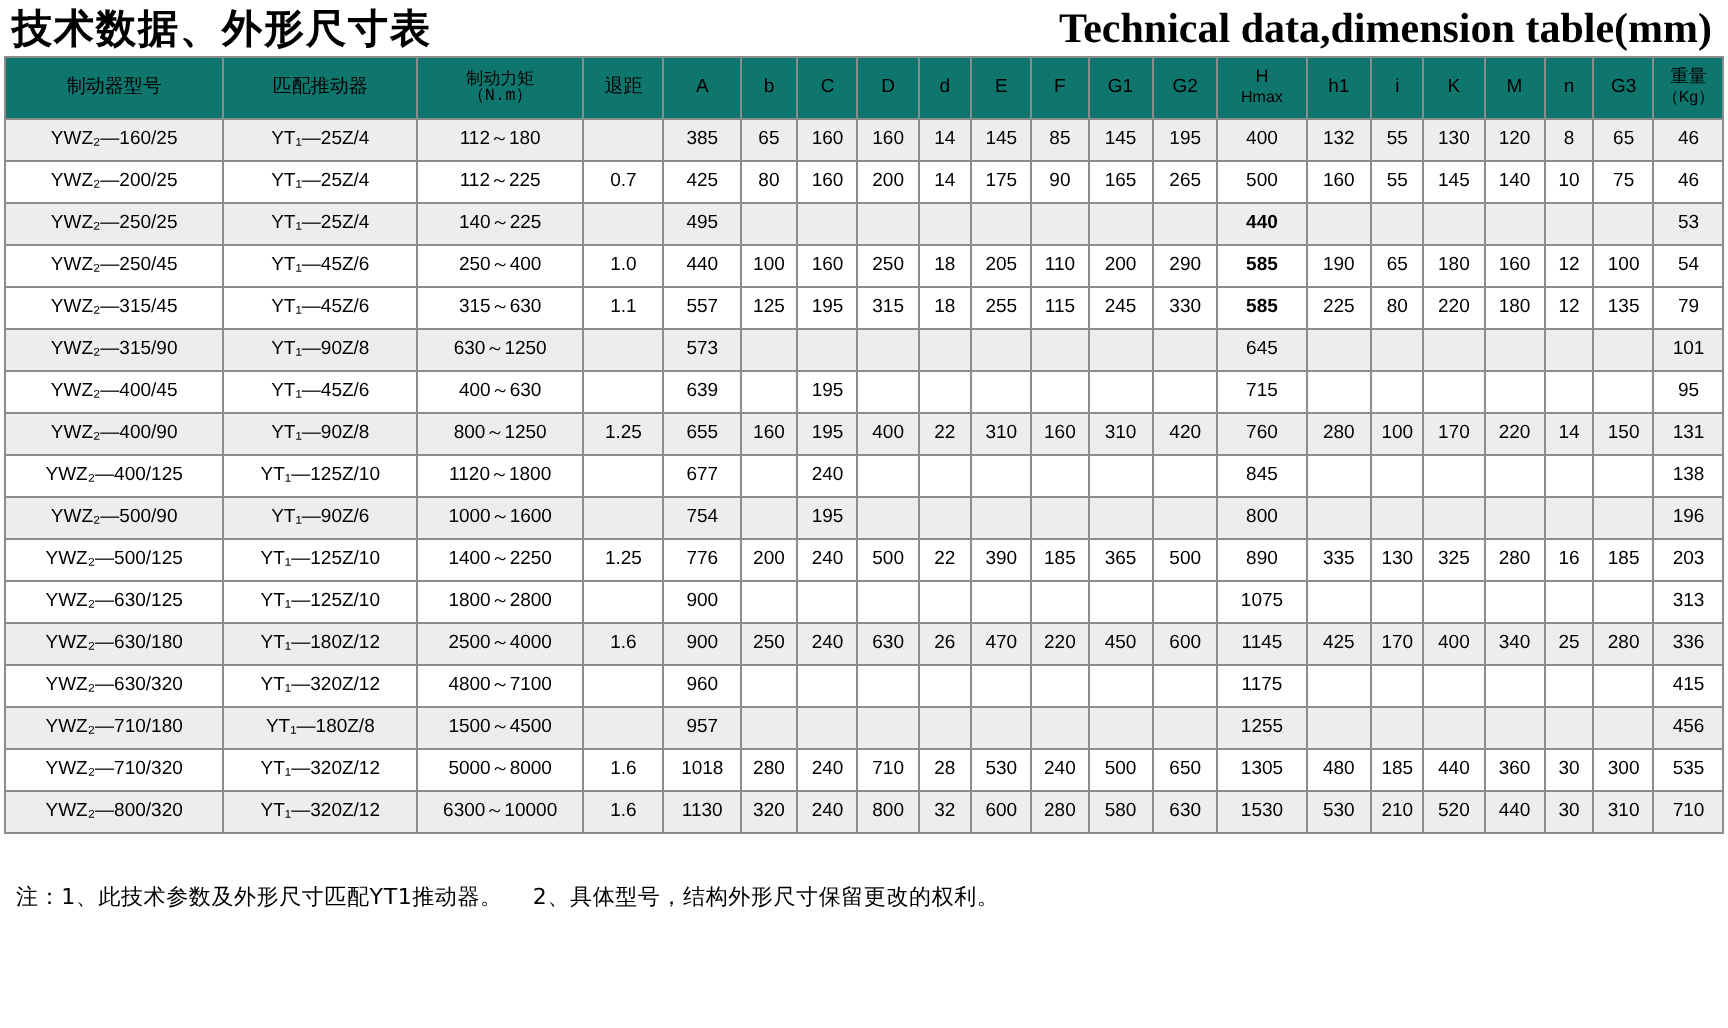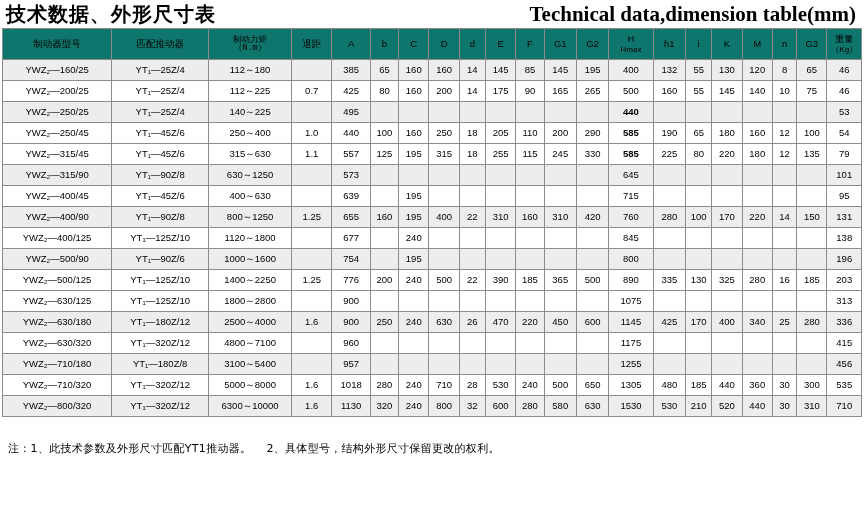--- a/index.html
+++ b/index.html
@@ -465,21 +465,21 @@
           <td></td>
           <td></td>
           <td></td>
           <td></td>
           <td></td>
           <td>415</td>
         </tr>
         <tr class="shade">
           <td class="model">YWZ₂—710/180</td>
           <td class="model">YT₁—180Z/8</td>
-          <td>3100～5400</td>
+          <td>1500～4500</td>
           <td></td>
           <td>957</td>
           <td></td>
           <td></td>
           <td></td>
           <td></td>
           <td></td>
           <td></td>
           <td></td>
           <td></td>

